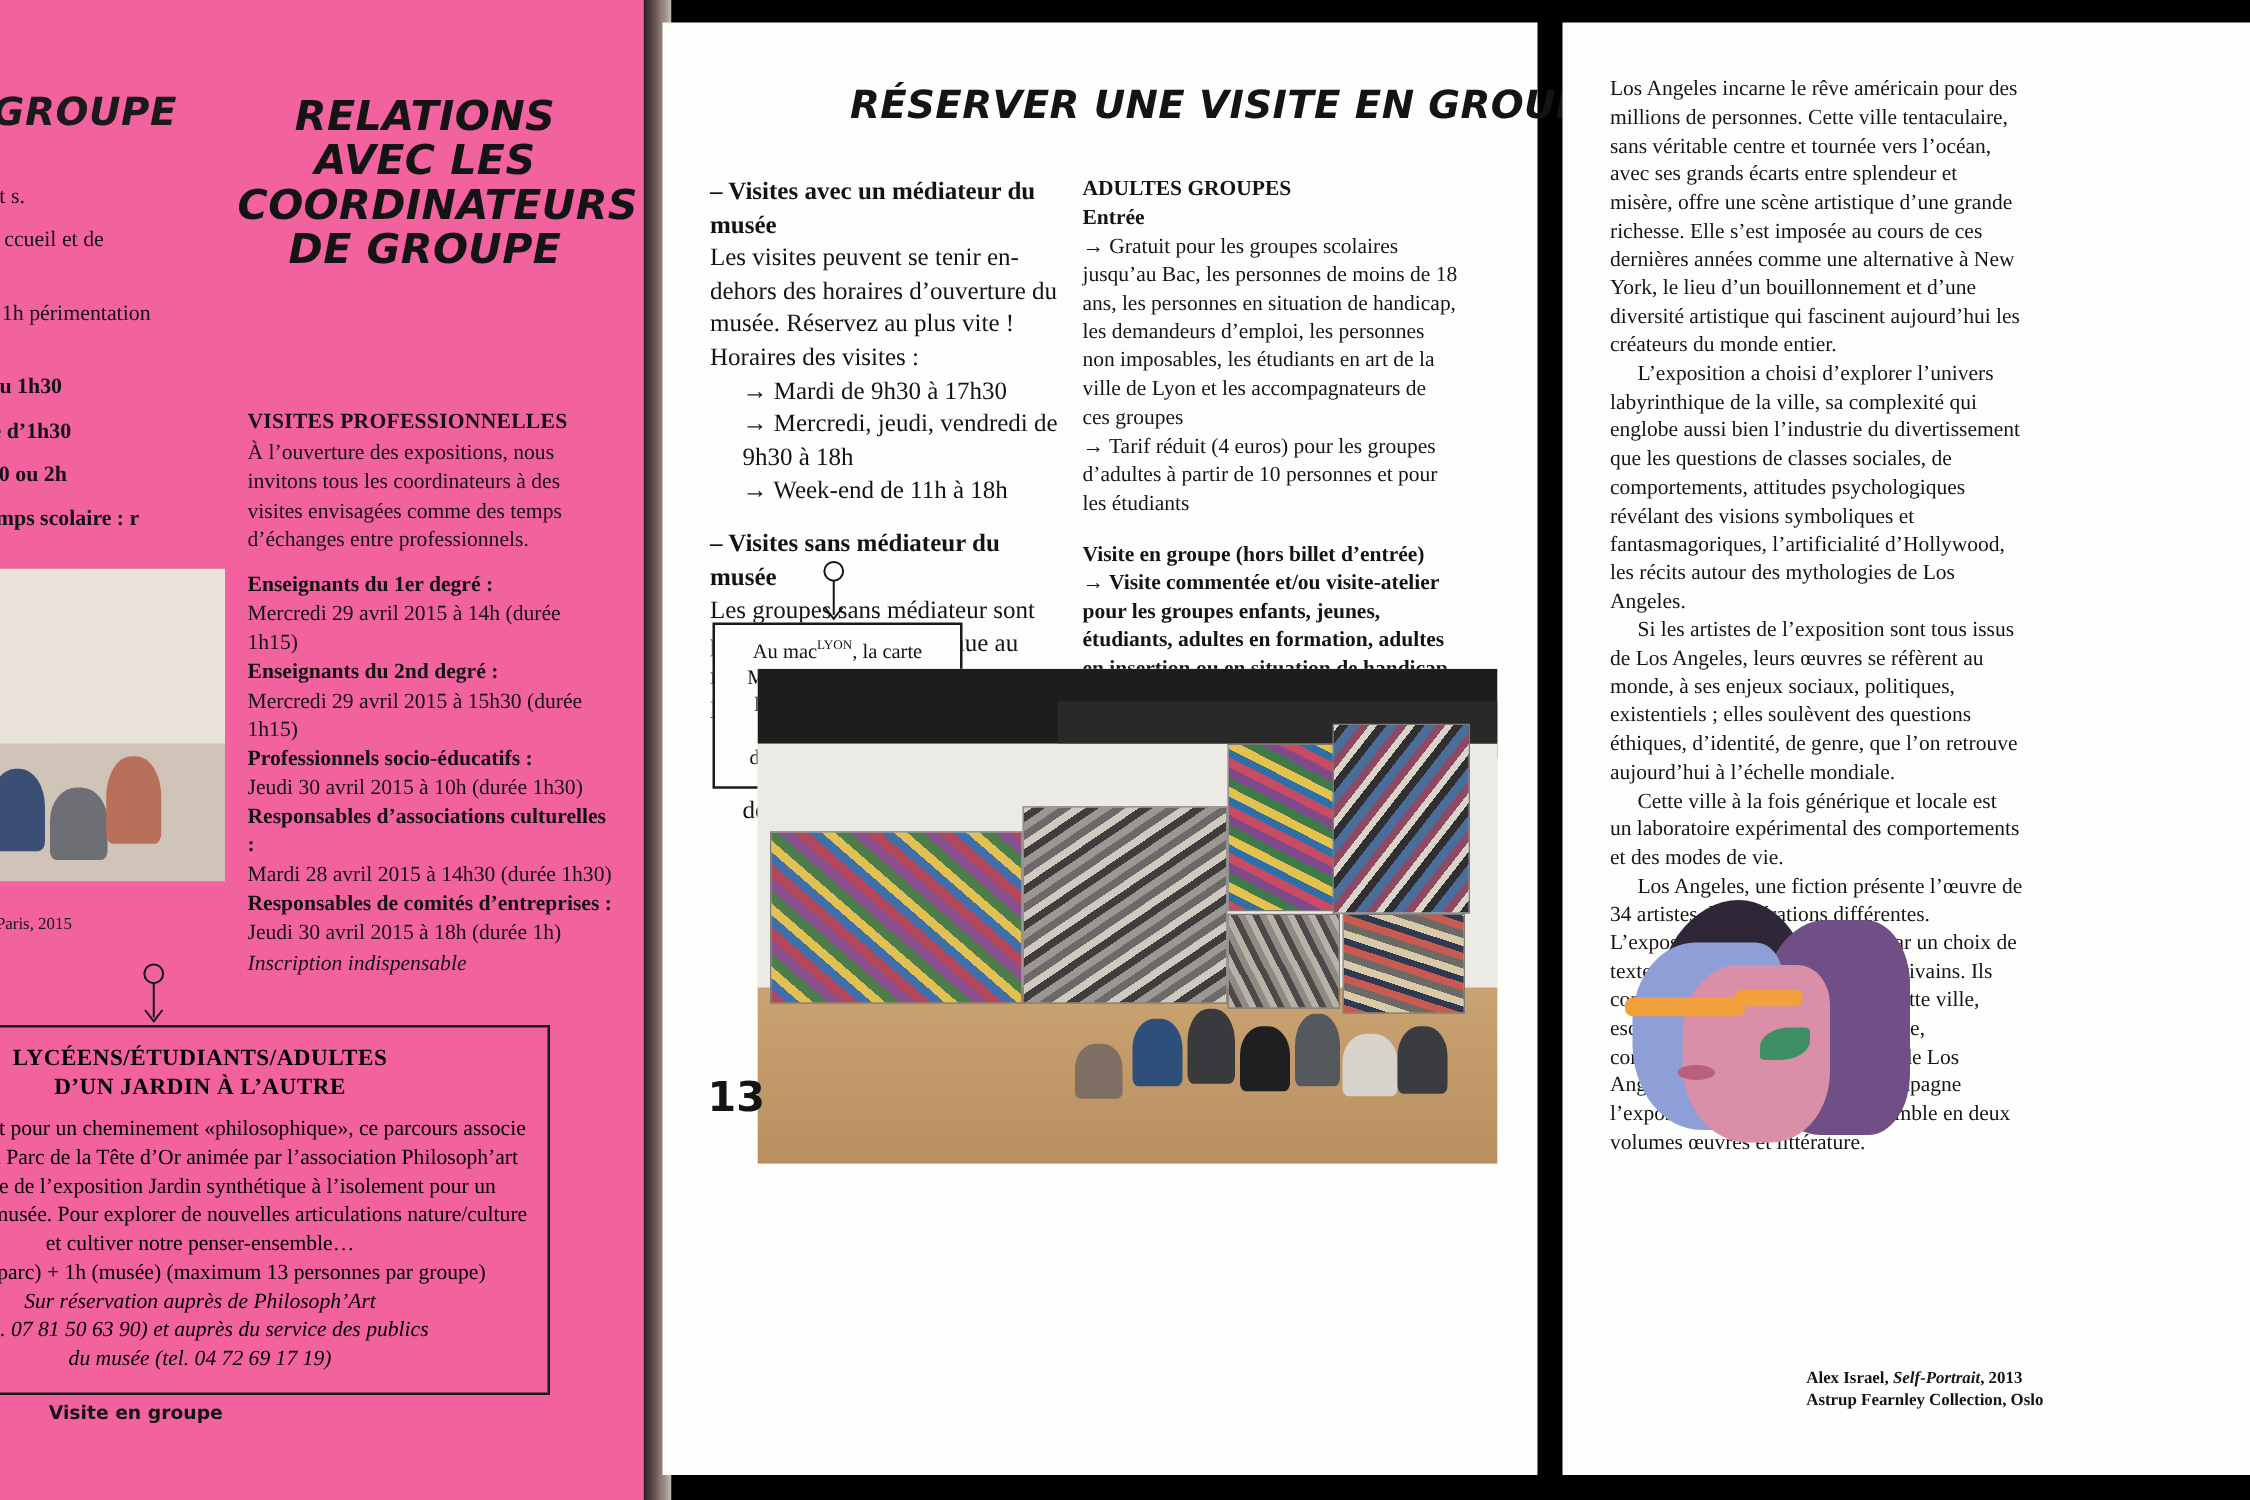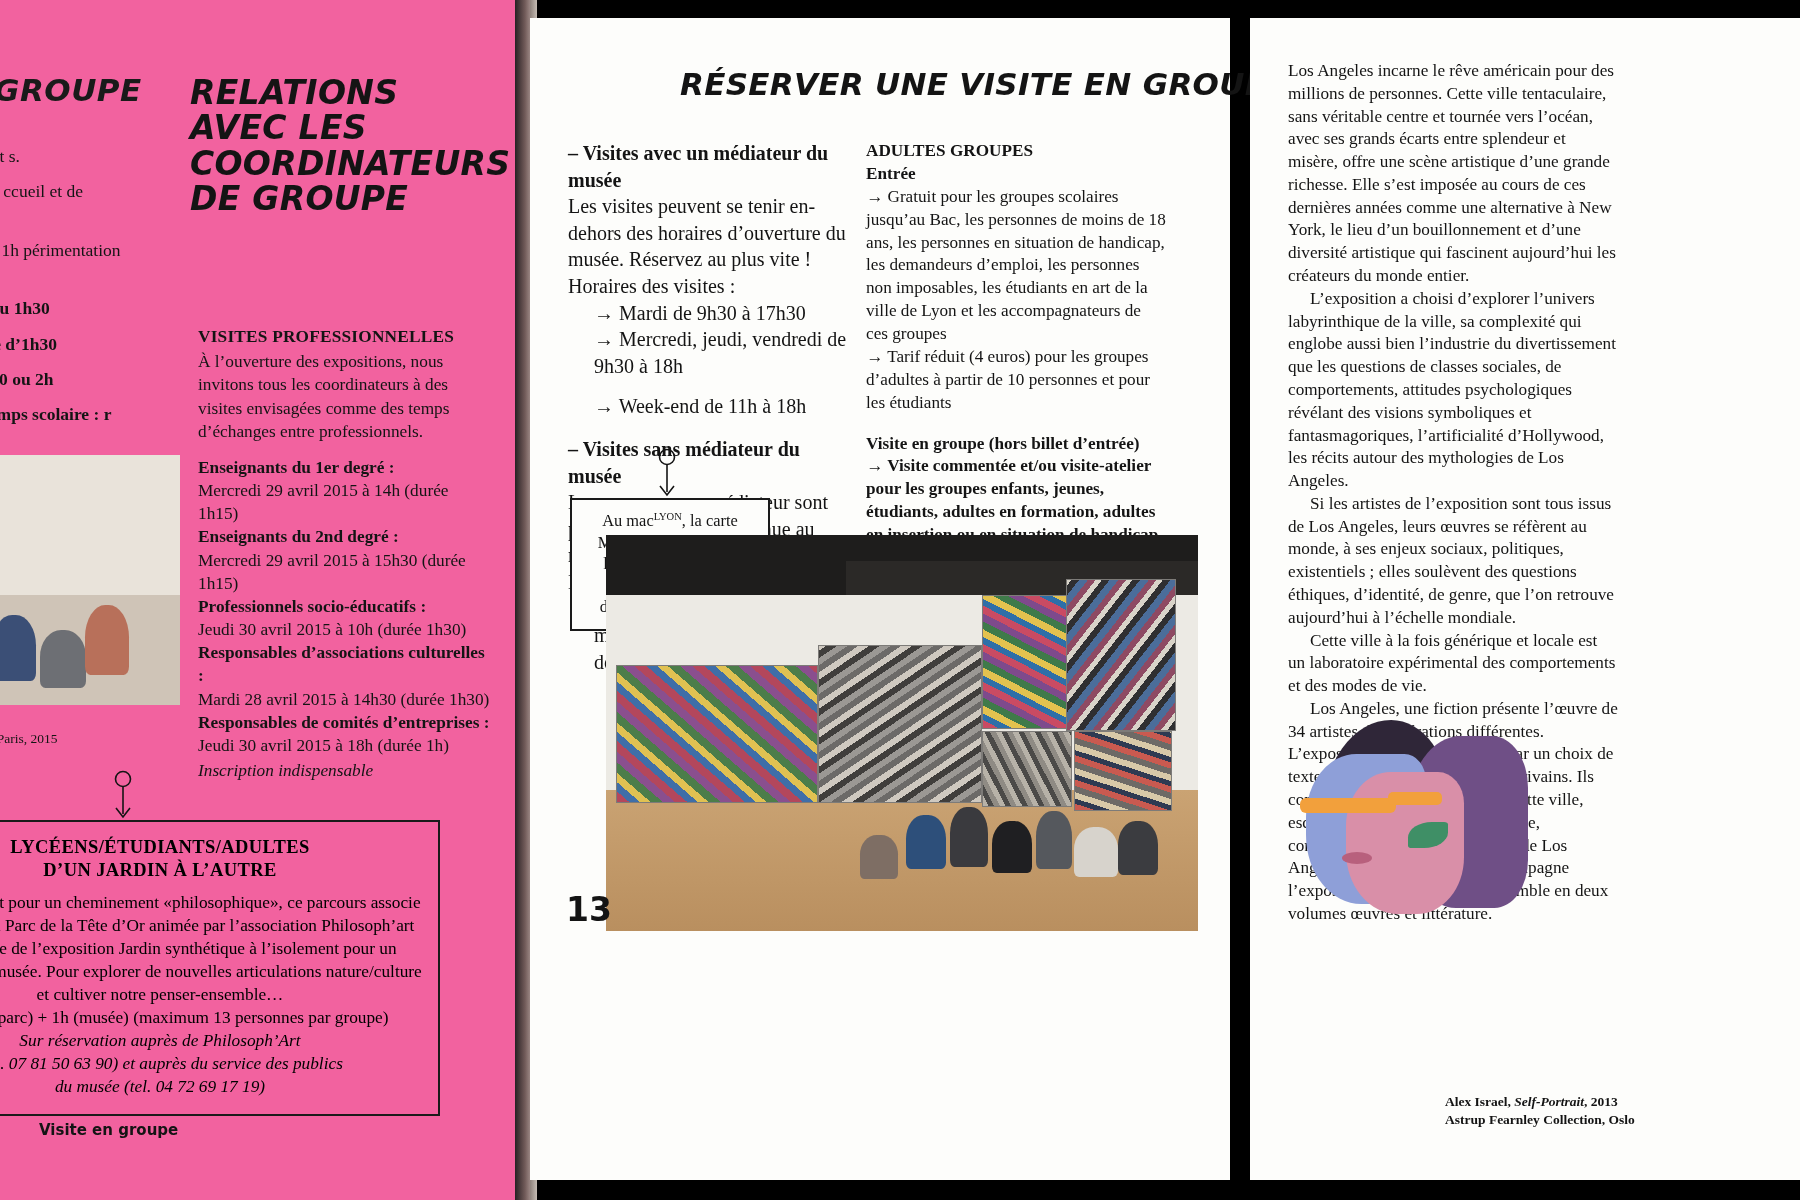--- a/index.html
+++ b/index.html
@@ -19,21 +19,21 @@
   .pink-left-col{
     position:absolute;left:-62px;top:145px;width:250px;
     font-size:17.5px;line-height:1.33;color:#141414;
   }
   .pink-left-col p{margin:0 0 12px 0;}
   .pink-left-col .b{font-weight:bold;}
   .relations-title{
     position:absolute;left:250px;top:75px;width:300px;
     font-family:"DejaVu Sans",sans-serif;font-weight:bold;font-style:italic;
     font-size:33px;line-height:1.07;letter-spacing:.3px;color:#141414;
-    text-align:left;text-transform:uppercase;
+    text-align:center;text-transform:uppercase;
   }
   .vis-pro{
     position:absolute;left:258px;top:325px;width:292px;
     font-size:17.3px;line-height:1.34;color:#141414;
   }
   .vis-pro h4{margin:0 0 2px 0;font-size:17.3px;font-weight:bold;letter-spacing:.2px;}
   .vis-pro p{margin:0 0 13px 0;}
   .vis-pro .lbl{font-weight:bold;}
   .vis-pro .ital{font-style:italic;}
   .photo-kids{
@@ -126,21 +126,21 @@
      repeating-linear-gradient(18deg,#c95a50 0 6px,#2f3a52 6px 11px,#d8c9a8 11px 17px,#6d6a66 17px 23px);}
   .pg-p{position:absolute;border-radius:44% 44% 12% 12%;}
   .pg-p1{left:300px;top:280px;width:40px;height:54px;background:#2d4f7a;}
   .pg-p2{left:344px;top:272px;width:38px;height:60px;background:#3a3a3e;}
   .pg-p3{left:386px;top:286px;width:40px;height:52px;background:#1f1f22;}
   .pg-p4{left:430px;top:276px;width:36px;height:58px;background:#55585d;}
   .pg-p5{left:468px;top:292px;width:44px;height:50px;background:#d7d3cc;}
   .pg-p6{left:512px;top:286px;width:40px;height:54px;background:#3b3c40;}
   .pg-p7{left:254px;top:300px;width:38px;height:44px;background:#7e6e64;}
   .page-num{
-    position:absolute;left:36px;top:872px;
+    position:absolute;left:36px;top:840px;
     font-family:"DejaVu Sans",sans-serif;font-weight:bold;font-size:33px;color:#141414;
   }
   .cap-gallery{
     position:absolute;left:78px;top:922px;width:420px;
     font-size:13.5px;line-height:1.32;color:#141414;
   }
   .cap-gallery .it{font-style:italic;}
 
   
   .page-right{
@@ -262,21 +262,21 @@
 
   <div class="page-white">
 
     <div class="res-title">RÉSERVER UNE VISITE EN GROUPE</div>
 
     <div class="col-left">
       <p class="b">– Visites avec un médiateur du musée</p>
       <p style="margin-top:-13px;">Les visites peuvent se tenir en-dehors des horaires d’ouverture du musée. Réservez au plus vite !</p>
       <p style="margin-top:-13px;margin-bottom:0;">Horaires des visites :</p>
       <p class="ind" style="margin-bottom:0;">→ Mardi de 9h30 à 17h30</p>
-      <p class="ind" style="margin-bottom:14px;">→ Mercredi, jeudi, vendredi de 9h30 à 18h</p>
+      <p class="ind" style="margin-bottom:0;">→ Mercredi, jeudi, vendredi de 9h30 à 18h</p>
       <p class="ind">→ Week-end de 11h à 18h</p>
       <p class="b" style="margin-top:16px;">– Visites sans médiateur du musée</p>
       <p style="margin-top:-13px;">Les groupes sans médiateur sont priés d’annoncer leur venue au moins une semaine à l’avance.</p>
       <p style="margin-top:-13px;margin-bottom:0;">Horaires des visites :</p>
       <p class="ind">→ Aux horaires d’ouverture du musée, du mercredi au dimanche de 11h à 18h</p>
     </div>
 
     <div class="arrow-white">
       <svg class="arrow-ico" viewBox="0 0 26 54" xmlns="http://www.w3.org/2000/svg">
         <circle cx="13" cy="9" r="7.5" fill="none" stroke="#141414" stroke-width="1.6"></circle>

